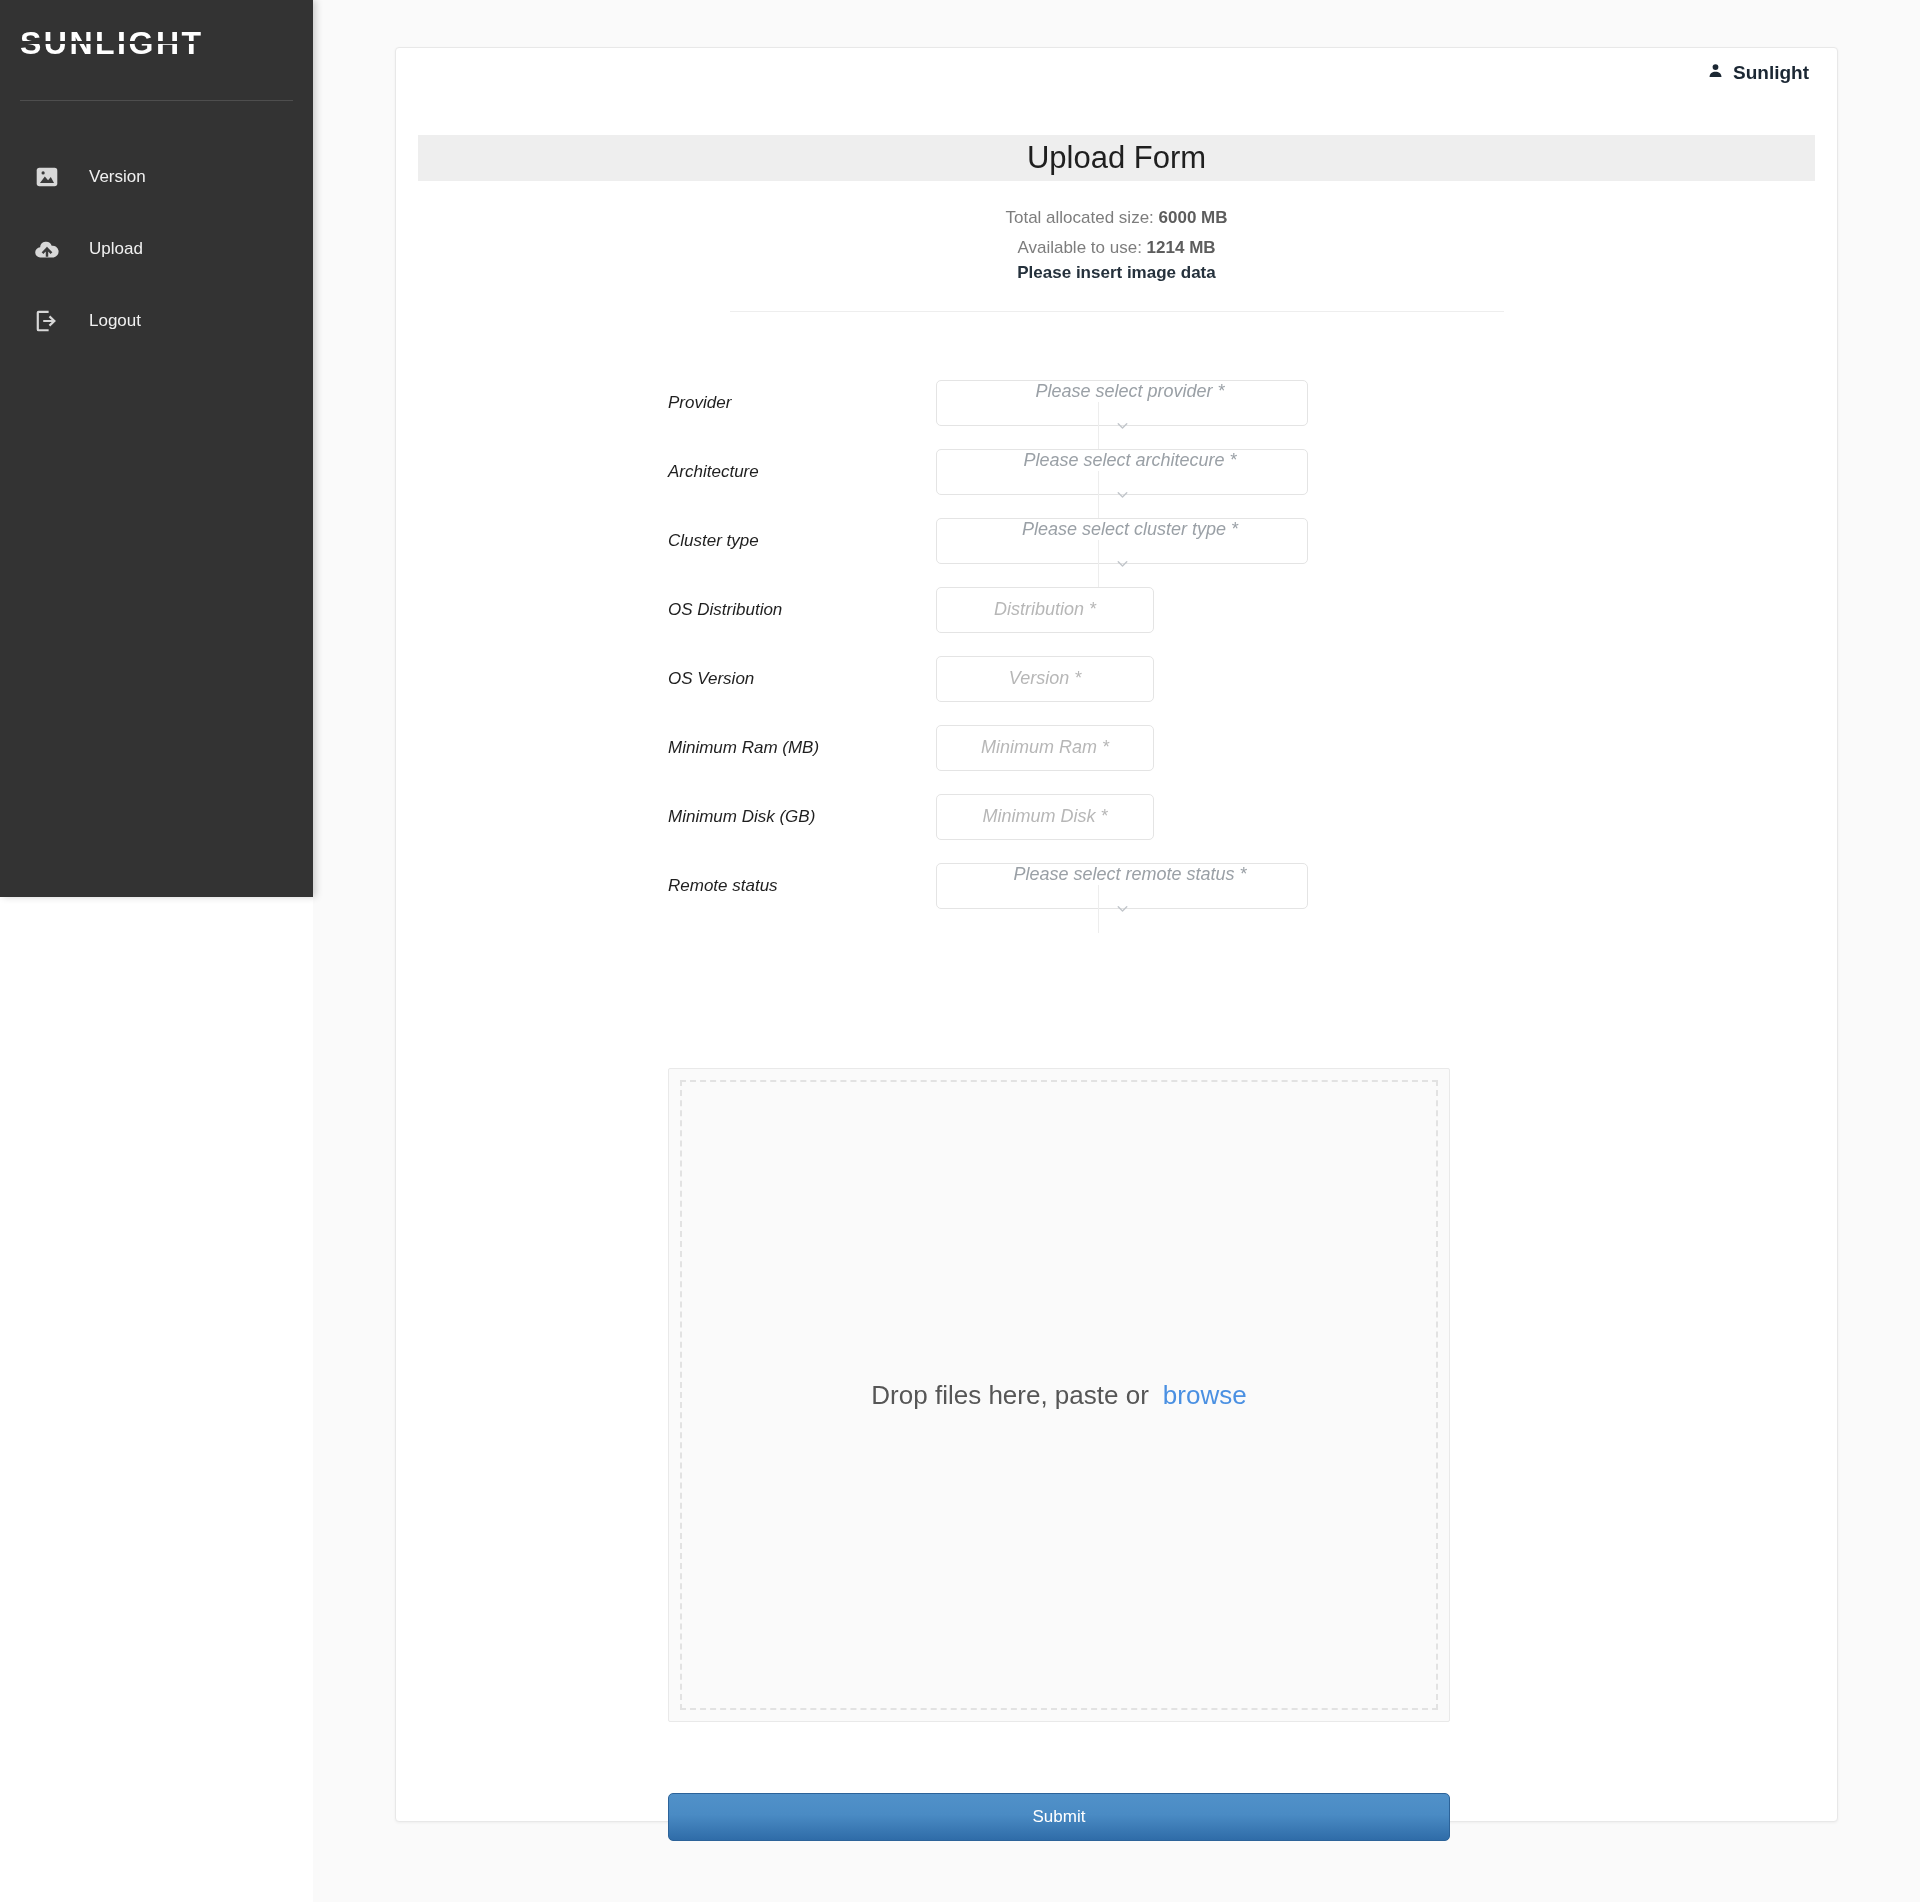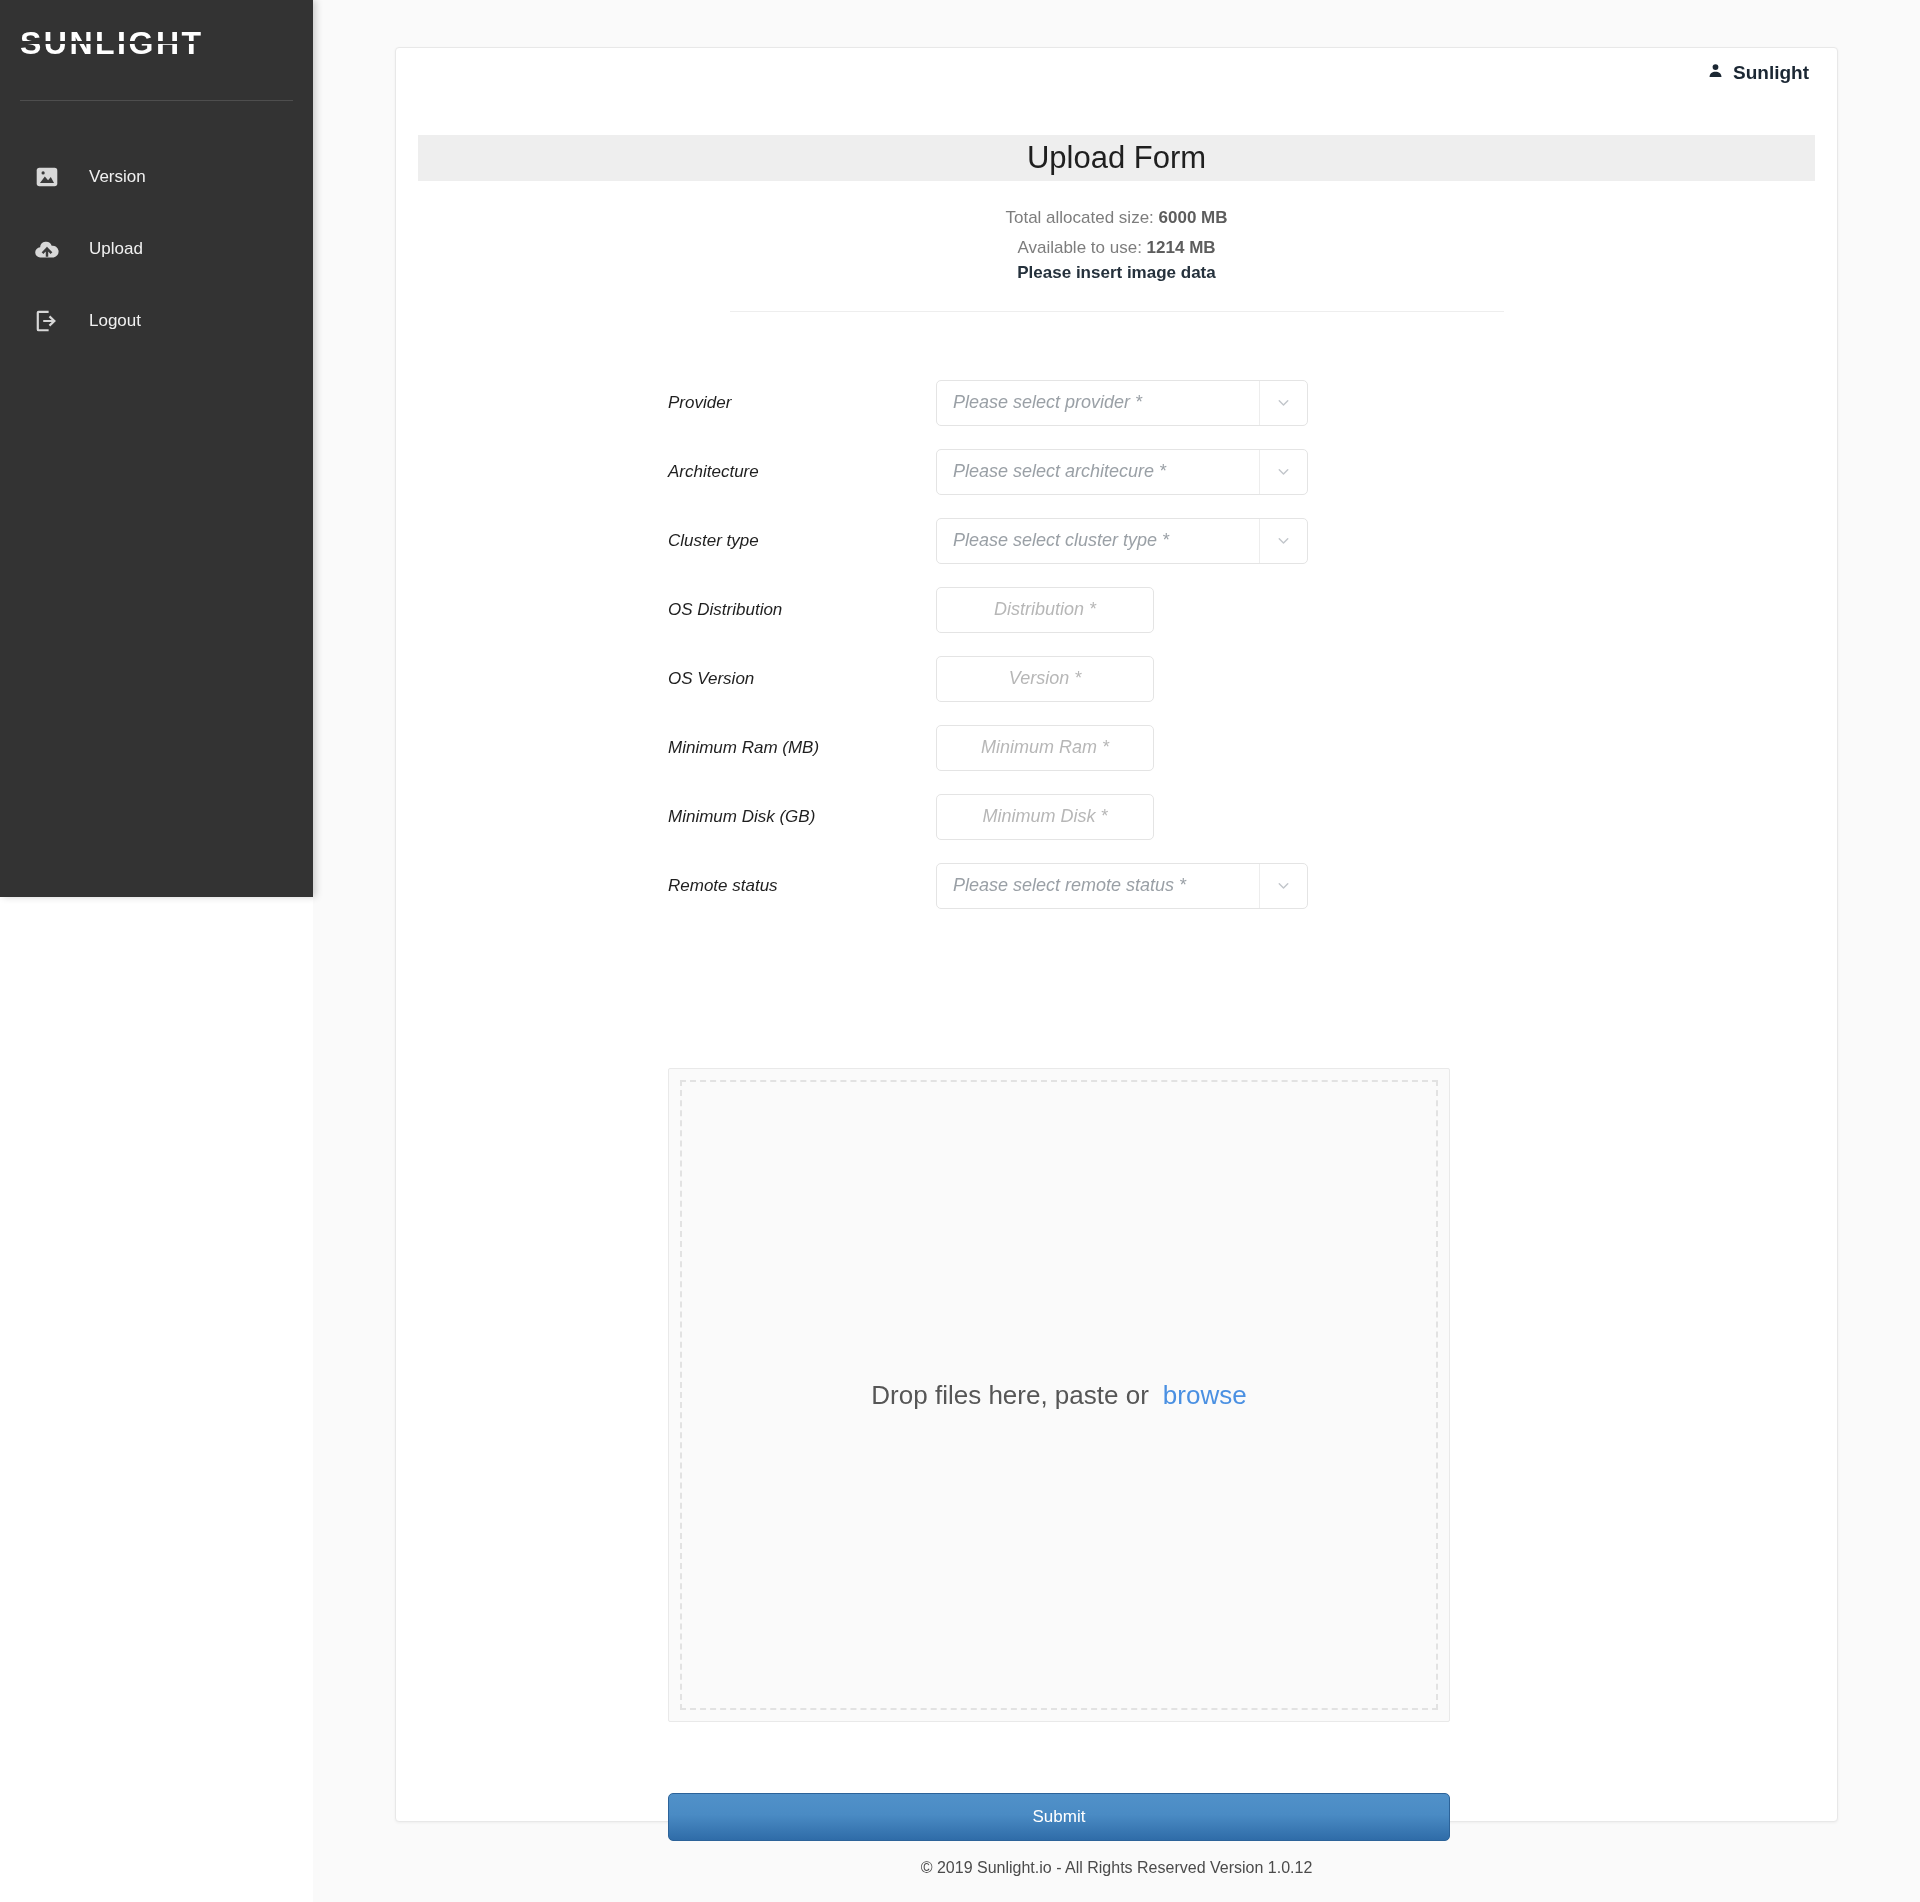--- a/index.html
+++ b/index.html
@@ -210,20 +210,21 @@
     border-radius: 5px;
     background: #ffffff;
     display: flex;
     align-items: center;
   }
 
   .control.select {
     width: 372px;
     justify-content: space-between;
     cursor: pointer;
+    flex-direction: column;
   }
 
   .select-value {
     padding-left: 16px;
     font-size: 18px;
     color: #9aa0a6;
     line-height: 21px;
     white-space: nowrap;
   }
 
@@ -482,16 +483,15 @@
         <div class="dropzone-inner">
           <span class="dropzone-text">Drop files here, paste or</span>
           <span class="dropzone-browse">browse</span>
         </div>
       </div>
 
       <button class="submit-btn" type="button">Submit</button>
 
     </section>
 
-    <div class="footer">© 2019 Sunlight.io - All Rights Reserved Version 1.0.12</div>
 
   </main>
 </div>
 
 </body></html>

